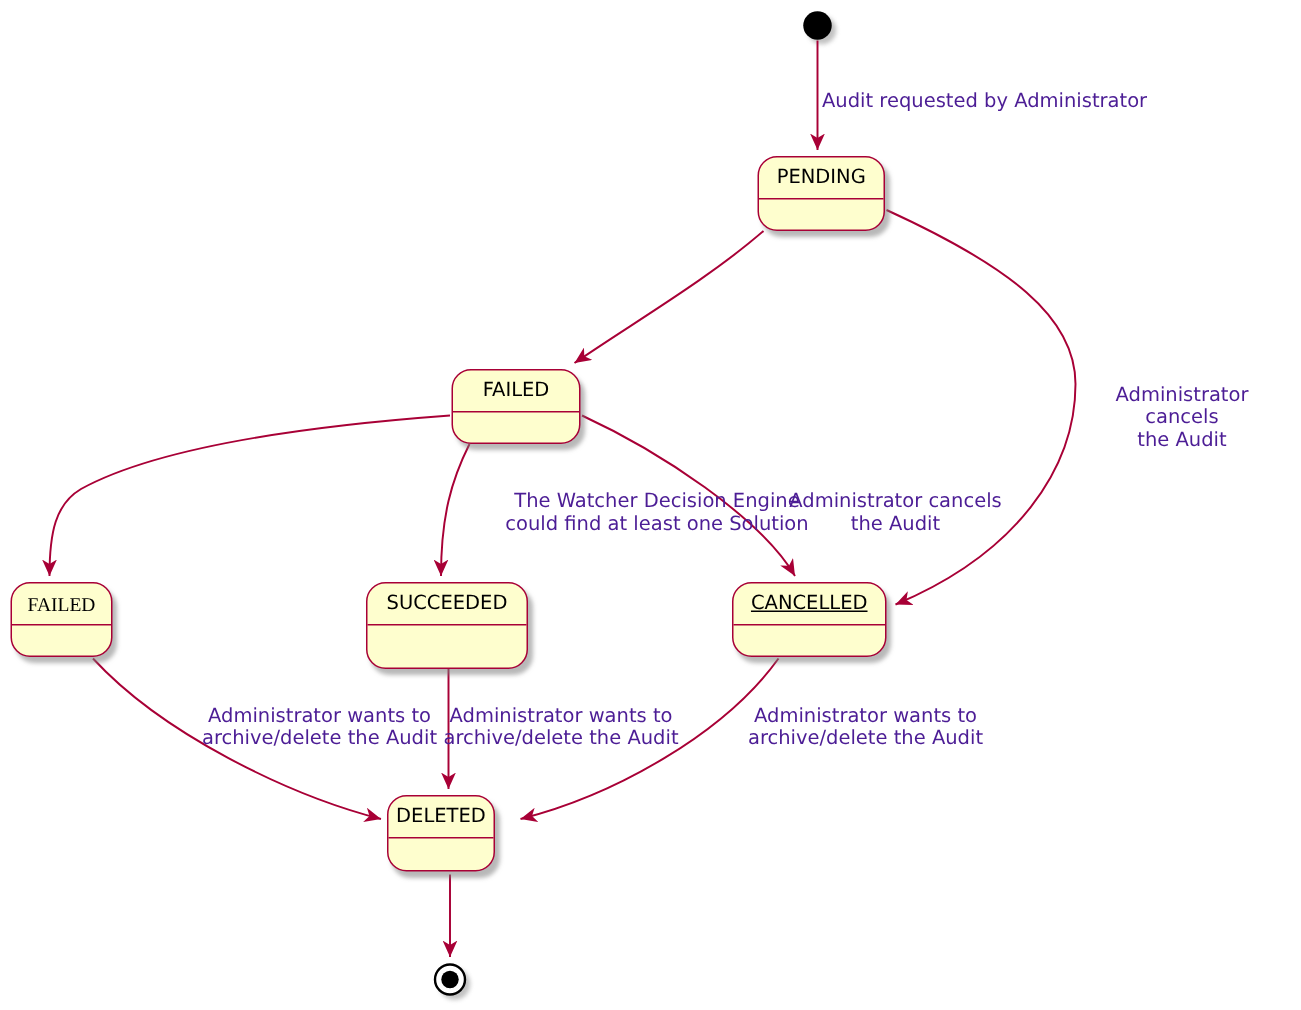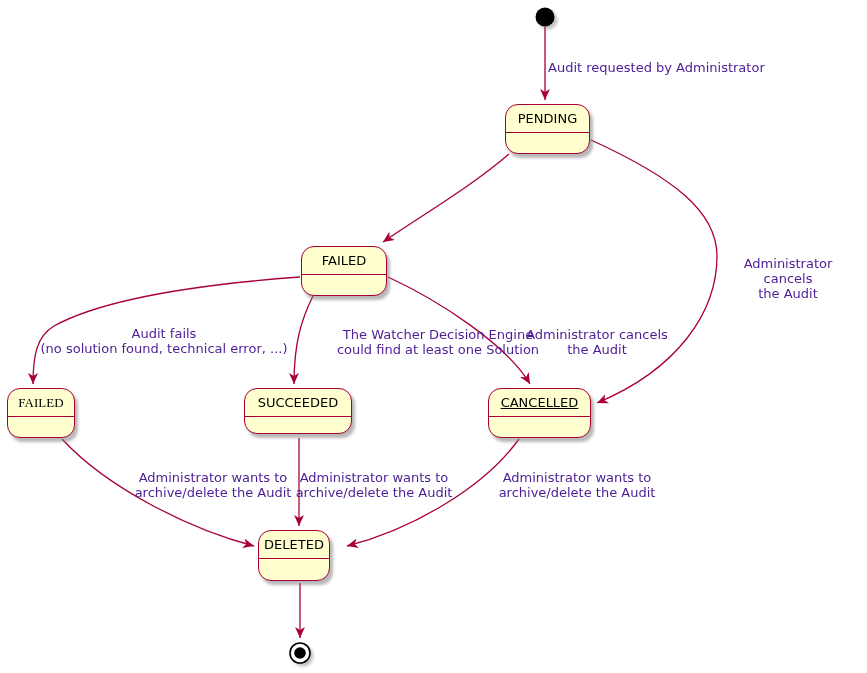--- a/index.html
+++ b/index.html
@@ -71,43 +71,41 @@
   <div class="state" style="left:301px; top:246px; width:86px; height:50px;">
     <div class="state-title">FAILED</div>
     <div class="state-body"></div>
   </div>
 
   <div class="state" style="left:7px; top:388px; width:68px; height:50px;font-family:Liberation Serif, serif;">
     <div class="state-title">FAILED</div>
     <div class="state-body"></div>
   </div>
 
-  <div class="state" style="left:244px; top:388px; width:108px; height:46px;">
+  <div class="state" style="left:244px; top:388px; width:108px; height:58px;">
     <div class="state-title">SUCCEEDED</div>
     <div class="state-body"></div>
   </div>
 
   <div class="state" style="left:488px; top:388px; width:103px; height:50px;text-decoration:underline;">
     <div class="state-title">CANCELLED</div>
     <div class="state-body"></div>
   </div>
 
   <div class="state" style="left:258px; top:530px; width:72px; height:51px;">
     <div class="state-title">DELETED</div>
     <div class="state-body"></div>
   </div>
 
   <div class="edge-label left-align" style="left:548px; top:60px;">Audit requested by Administrator</div>
 
 
   <div class="edge-label" style="left:788px; top:256px;">Administrator cancels
 the Audit</div>
 
-  <div class="edge-label" style="left:164px; top:326px;">Audit fails
-(no solution found, technical error, ...)</div>
 
   <div class="edge-label" style="left:393px; top:327px;margin-left:45px;">The Watcher Decision Engine
 could find at least one Solution</div>
 
   <div class="edge-label" style="left:597px; top:327px;">Administrator cancels
 the Audit</div>
 
   <div class="edge-label" style="left:213px; top:470px;">Administrator wants to
 archive/delete the Audit</div>
 

